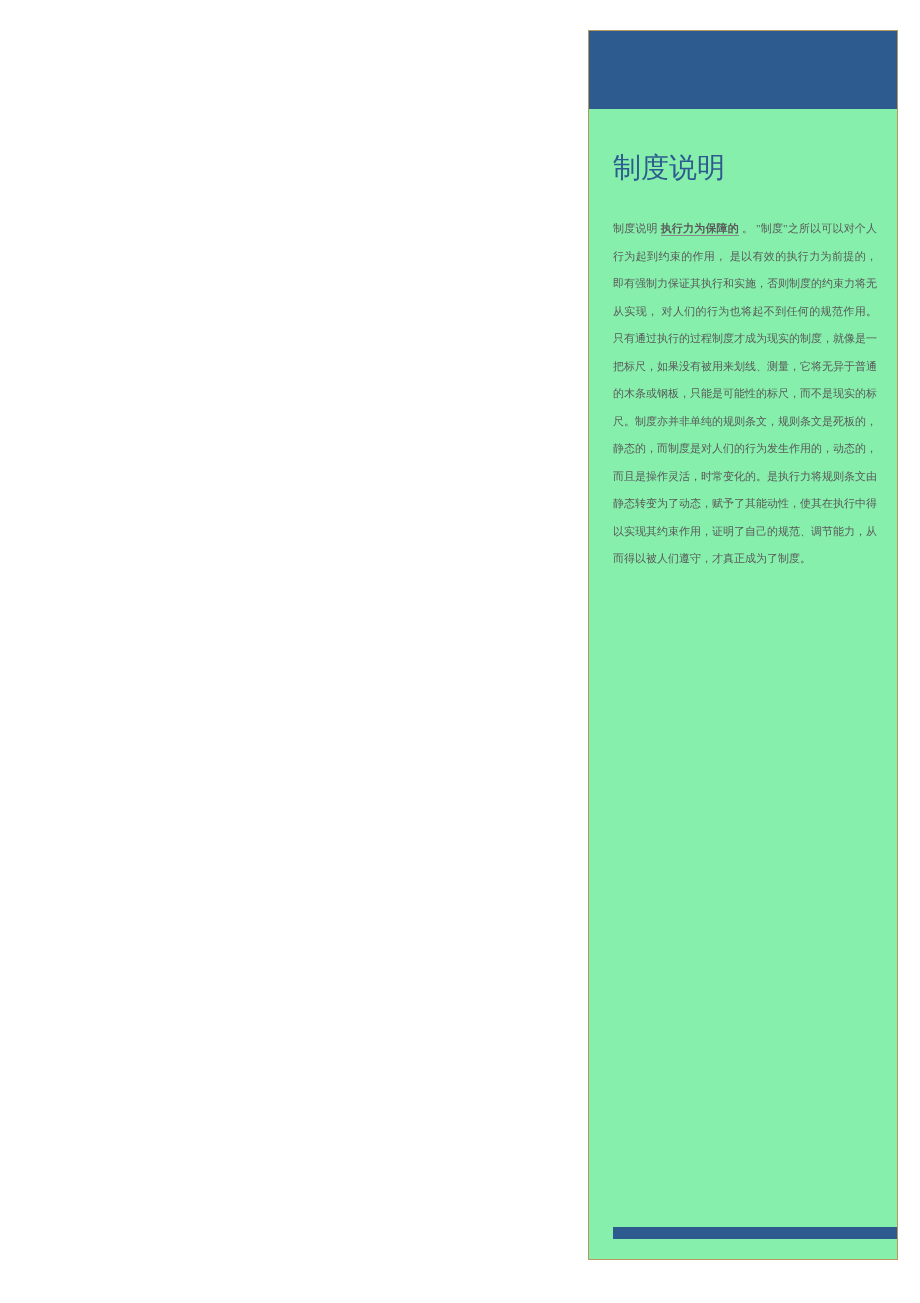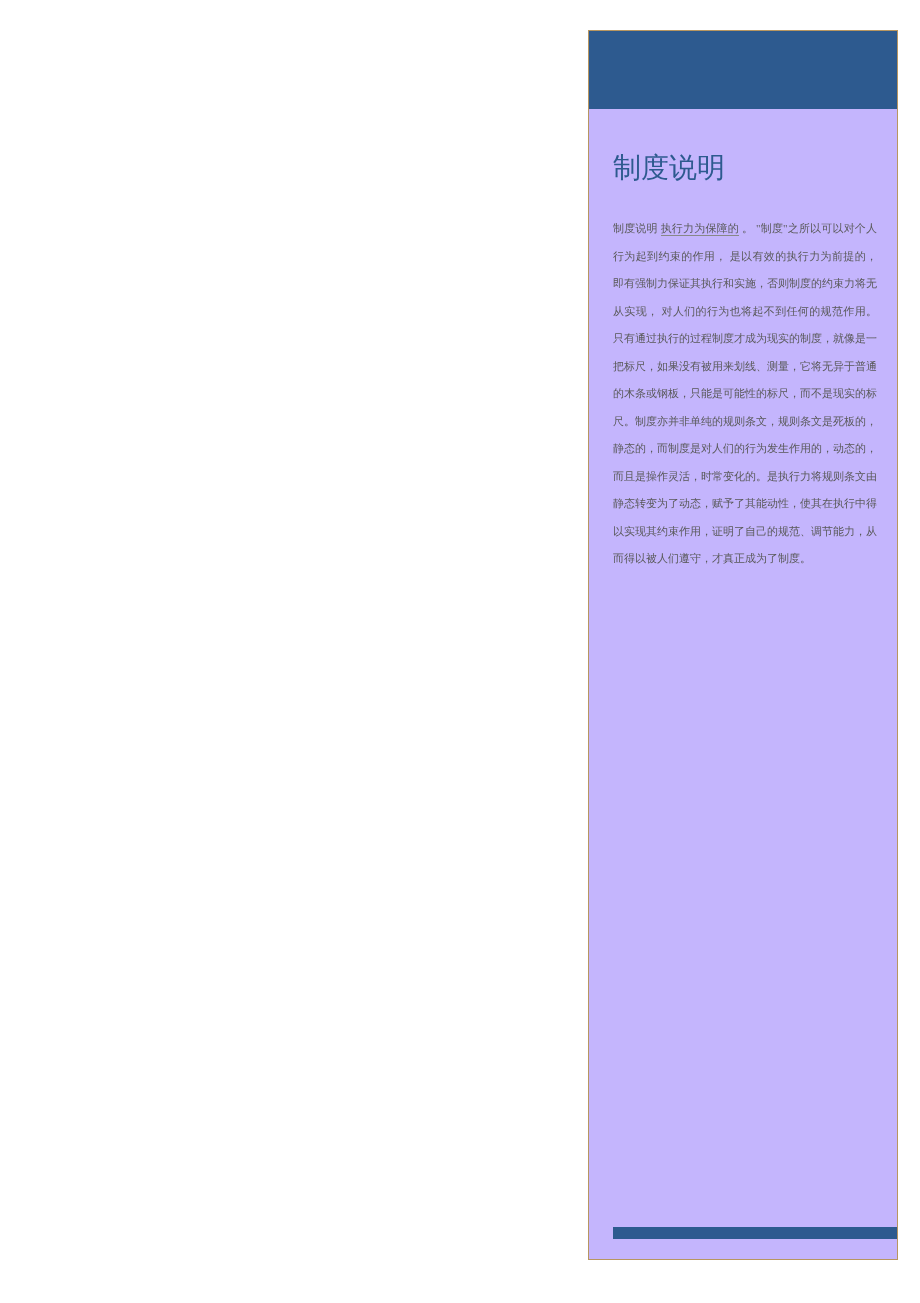--- a/index.html
+++ b/index.html
@@ -14,21 +14,21 @@
       font-family: "SimSun", "宋体", serif;
       position: relative;
     }
     .page-container {
       position: absolute;
       left: 588px;
       top: 30px;
       width: 310px;
       height: 1230px;
       border: 1px solid #b89660;
-      background: #c4b5fd;
+      background: #86efac;
     }
     .header-bar {
       width: 100%;
       height: 78px;
       background: #2d5a8f;
     }
     .content-area {
       padding: 40px 20px 20px 24px;
     }
     .title {
@@ -45,20 +45,21 @@
       text-align: justify;
       font-family: "SimSun", "宋体", serif;
     }
     .body-text .prefix {
       display: inline;
     }
     .body-text .underlined {
       display: inline;
       border-bottom: 1px solid #888;
       padding-bottom: 1px;
+      font-weight: bold;
     }
     .body-text .rest {
       display: inline;
     }
     .footer-bar {
       position: absolute;
       bottom: 20px;
       left: 24px;
       right: 0;
       height: 12px;

